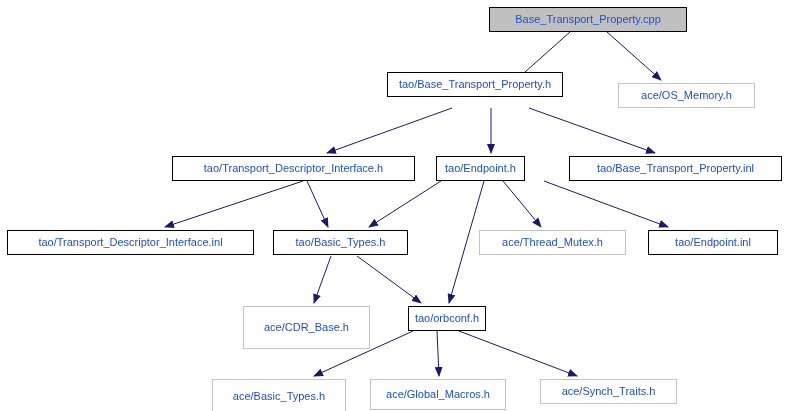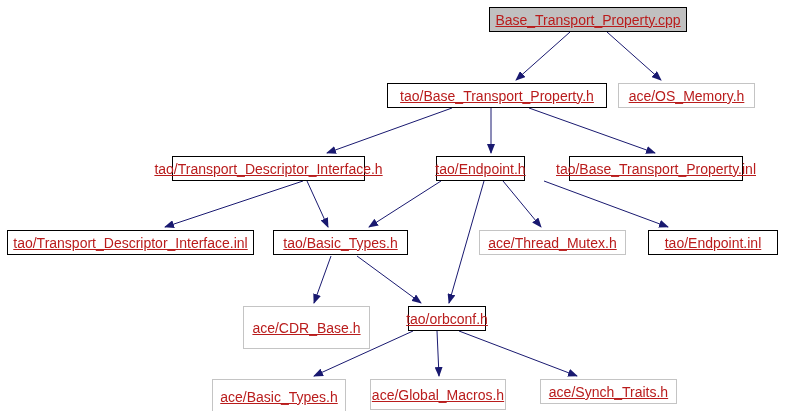--- a/index.html
+++ b/index.html
@@ -22,26 +22,25 @@
     width: 788px;
     height: 411px;
   }
   .node {
     position: absolute;
     box-sizing: border-box;
     display: flex;
     align-items: center;
     justify-content: center;
     white-space: nowrap;
-    font-size: 14px;
+    font-size: 11px;
     line-height: 1;
-    color: #b91c1c;
+    color: #1d4ed8;
     background: #ffffff;
     border: 1px solid #000000;
-    text-decoration: underline;
   }
   .node.source {
     background: #c0c0c0;
     border-color: #000000;
   }
   .node.external {
     border-color: #c4c4c4;
   }
 </style>
 </head>
@@ -68,25 +67,25 @@
         <line x1="544" y1="181" x2="668" y2="227" stroke="#191970" stroke-width="1" marker-end="url(#arrowhead)"></line>
         <line x1="331" y1="256" x2="314" y2="303" stroke="#191970" stroke-width="1" marker-end="url(#arrowhead)"></line>
         <line x1="357" y1="256" x2="421" y2="303" stroke="#191970" stroke-width="1" marker-end="url(#arrowhead)"></line>
         <line x1="413" y1="331" x2="314" y2="376" stroke="#191970" stroke-width="1" marker-end="url(#arrowhead)"></line>
         <line x1="437" y1="331" x2="439" y2="376" stroke="#191970" stroke-width="1" marker-end="url(#arrowhead)"></line>
         <line x1="459" y1="331" x2="577" y2="376" stroke="#191970" stroke-width="1" marker-end="url(#arrowhead)"></line>
       </g>
   </svg>
   <div>
       <div class="node source" style="left: 489px; top: 7px; width: 198px; height: 25px;">Base_Transport_Property.cpp</div>
-      <div class="node internal" style="left: 387px; top: 83px; width: 220px; height: 25px;">tao/Base_Transport_Property.h</div>
+      <div class="node internal" style="left: 387px; top: 72px; width: 176px; height: 25px;">tao/Base_Transport_Property.h</div>
       <div class="node external" style="left: 618px; top: 83px; width: 137px; height: 25px; text-align: right;">ace/OS_Memory.h</div>
-      <div class="node internal" style="left: 172px; top: 156px; width: 193px; height: 25px;">tao/Transport_Descriptor_Interface.h</div>
+      <div class="node internal" style="left: 172px; top: 156px; width: 243px; height: 25px;">tao/Transport_Descriptor_Interface.h</div>
       <div class="node internal" style="left: 436px; top: 156px; width: 89px; height: 25px;">tao/Endpoint.h</div>
-      <div class="node internal" style="left: 569px; top: 156px; width: 174px; height: 25px;">tao/Base_Transport_Property.inl</div>
+      <div class="node internal" style="left: 569px; top: 156px; width: 213px; height: 25px;">tao/Base_Transport_Property.inl</div>
       <div class="node internal" style="left: 7px; top: 230px; width: 247px; height: 25px;">tao/Transport_Descriptor_Interface.inl</div>
       <div class="node internal" style="left: 273px; top: 230px; width: 135px; height: 25px;">tao/Basic_Types.h</div>
       <div class="node external" style="left: 479px; top: 230px; width: 147px; height: 25px;">ace/Thread_Mutex.h</div>
       <div class="node internal" style="left: 648px; top: 230px; width: 130px; height: 25px;">tao/Endpoint.inl</div>
       <div class="node external" style="left: 243px; top: 306px; width: 127px; height: 43px;">ace/CDR_Base.h</div>
       <div class="node internal" style="left: 408px; top: 306px; width: 78px; height: 25px;">tao/orbconf.h</div>
       <div class="node external" style="left: 212px; top: 379px; width: 134px; height: 35px;">ace/Basic_Types.h</div>
       <div class="node external" style="left: 370px; top: 379px; width: 136px; height: 31px;">ace/Global_Macros.h</div>
       <div class="node external" style="left: 540px; top: 379px; width: 137px; height: 25px;">ace/Synch_Traits.h</div>
     </div>

